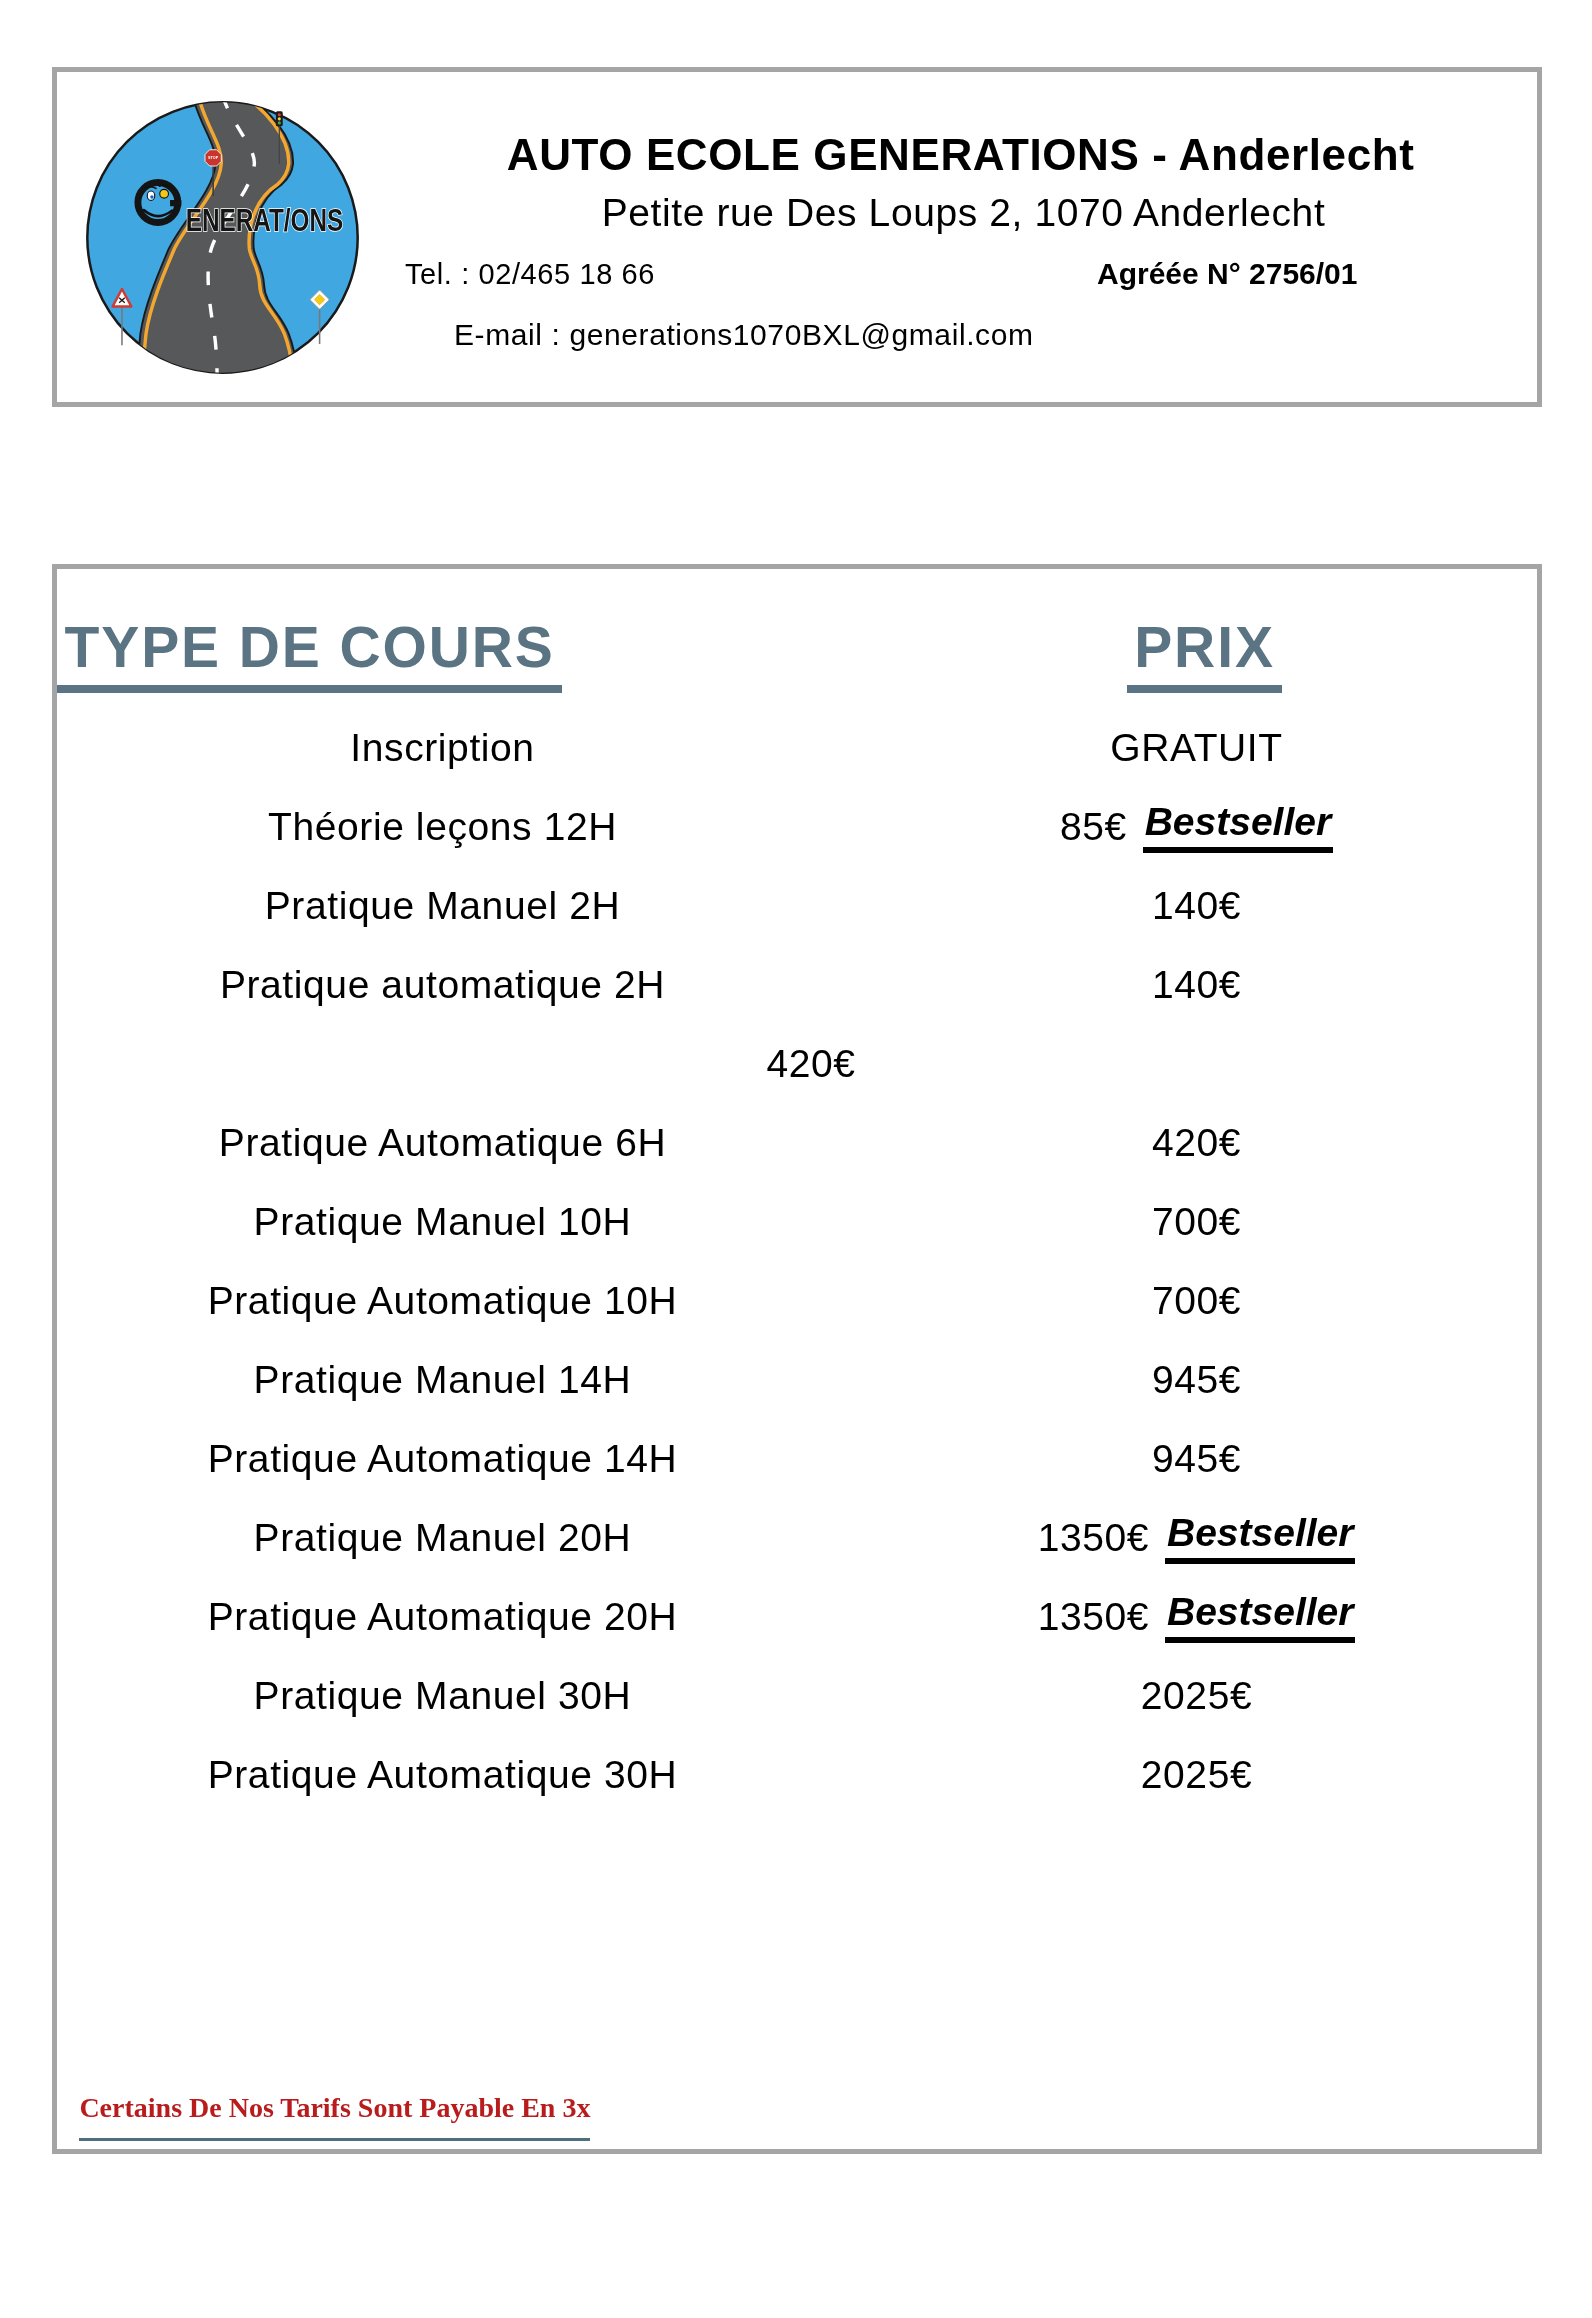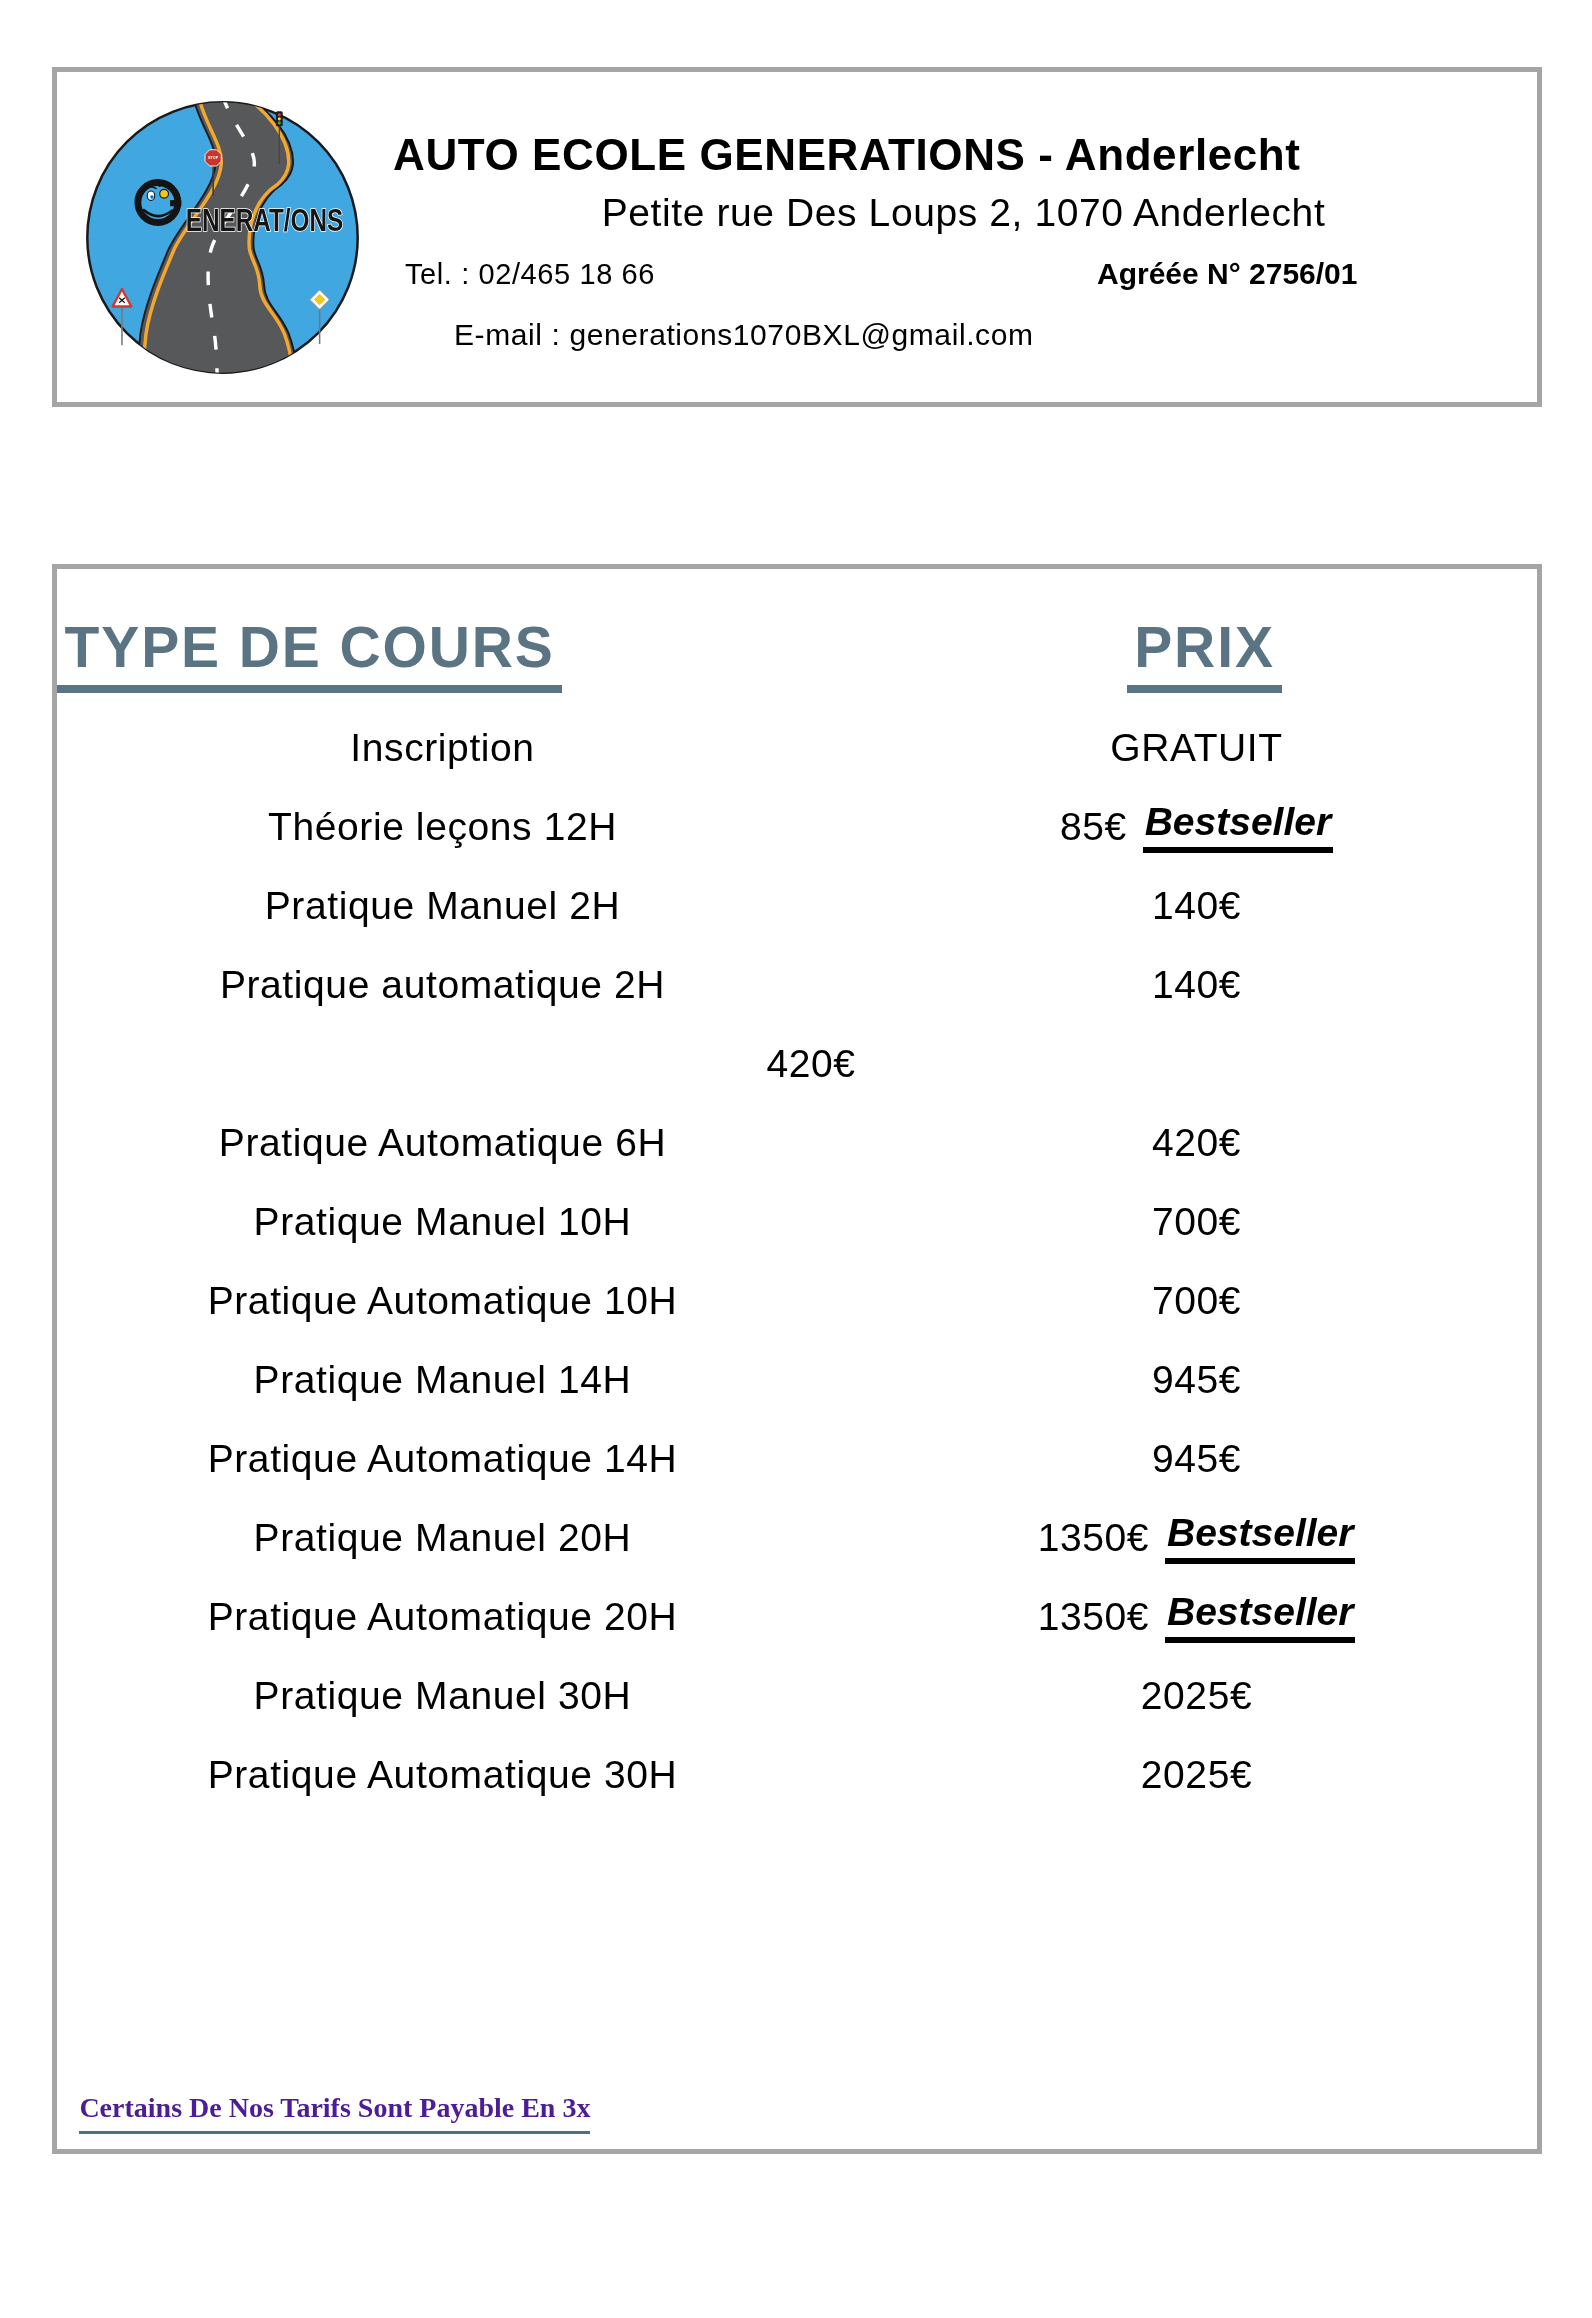--- a/index.html
+++ b/index.html
@@ -11,21 +11,21 @@
   .card {
     position:absolute; background:#fff;
     border:5.6px solid #a5a5a5;
   }
   
   #header-card { left:52px; top:67px; width:1490px; height:340px; }
   #logo-wrap { position:absolute; left:25px; top:25px; width:281px; height:281px; }
   #logo-wrap svg { width:100%; height:100%; display:block; }
   .hdr-title {
     position:absolute; left:336px; right:8.7px; top:61px;
-    text-align:left; font-size:44px; font-weight:700; letter-spacing:0.6px;
+    text-align:center; font-size:44px; font-weight:700; letter-spacing:0.6px;
     white-space:nowrap; line-height:1;
   }
   .hdr-address {
     position:absolute; left:336px; right:3px; top:121px;
     text-align:center; font-size:39px; font-weight:400; letter-spacing:0.6px;
     white-space:nowrap; line-height:1;
   }
   .hdr-tel {
     position:absolute; left:348px; top:188px;
     font-size:29px; letter-spacing:0.6px; line-height:1;
@@ -62,22 +62,22 @@
   }
   .price { font-size:39px; letter-spacing:0.6px; }
   .badge {
     font-size:39px; font-weight:700; font-style:italic; letter-spacing:0;
     border-bottom:6.2px solid #000; padding:0 1.9px 3.1px 1.9px;
   }
   .badge:empty { display:none; }
   .footnote {
     position:absolute; left:22.4px; top:1523px;
     font-family:"Liberation Serif", serif; font-size:28px; font-weight:700;
-    color:#4c1d95; line-height:1.15;
-    border-bottom:3.1px solid #4e6f7e; padding-bottom:7px;
+    color:#b91c1c; line-height:1.15;
+    border-bottom:3.1px solid #4e6f7e; padding-bottom:14px;
     white-space:nowrap;
   }
 </style>
 </head>
 <body>
 
 <div class="card" id="header-card">
 
   <div id="logo-wrap">
     <svg viewBox="0 0 900 900">

